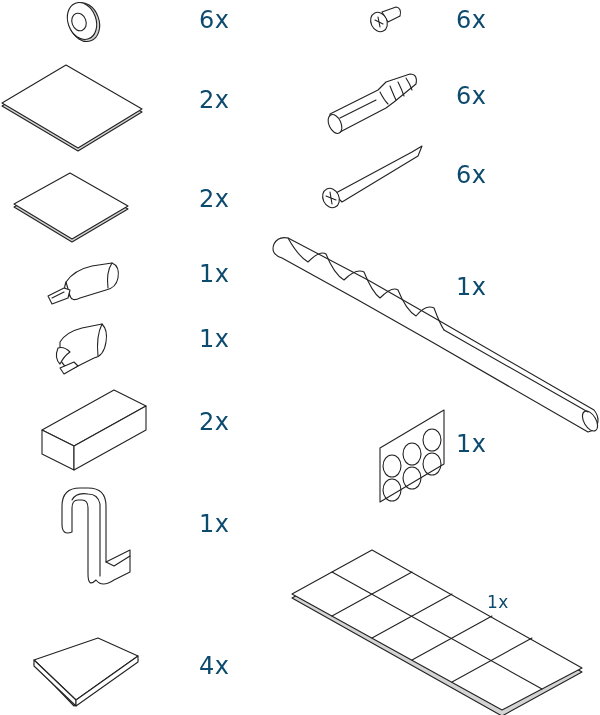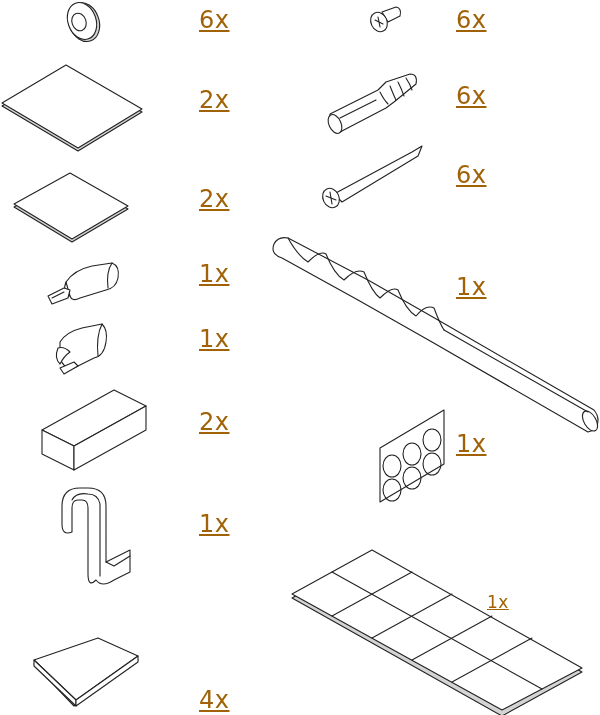--- a/index.html
+++ b/index.html
@@ -1,17 +1,17 @@
 <!DOCTYPE html>
 <html><head>
   <meta charset="utf-8">
   <style>
     html, body { margin: 0; padding: 0; background: #ffffff; }
     body { width: 600px; height: 715px; position: relative; overflow: hidden; font-family: "DejaVu Sans", sans-serif; }
-    .qty { position: absolute; color: #a16207; font-size: 24px; line-height: 1; letter-spacing: 0.5px; text-decoration: underline; }
+    .qty { position: absolute; color: #0c4a6e; font-size: 24px; line-height: 1; letter-spacing: 0.5px; }
     .qty.small { font-size: 17px; }
     svg { position: absolute; overflow: visible; }
     svg .s { fill: #ffffff; stroke: #222222; stroke-width: 1.1; stroke-linejoin: round; stroke-linecap: round; }
     svg .n { fill: none; stroke: #222222; stroke-width: 1.1; stroke-linejoin: round; stroke-linecap: round; }
     svg .g { fill: #d4d4d4; stroke: #222222; stroke-width: 1.1; stroke-linejoin: round; }
   </style>
 </head>
 <body>
 
 <svg style="left:58px;top:0;" width="50" height="46" viewBox="0 0 50 46">
@@ -63,21 +63,21 @@
   <path class="n" d="M48,78 L56,82 L72,72"></path>
 </svg>
 <div class="qty" style="left:199px;top:512px;">1x</div>
 
 <svg style="left:32px;top:638px;" width="110" height="70" viewBox="0 0 110 70">
   <polygon class="g" points="2,26 66,2 106,22 42,68"></polygon>
   <polygon class="s" points="2,22 66,0 106,18 44,62"></polygon>
   <polygon class="s" points="2,22 44,62 44,68 2,28"></polygon>
   <polygon class="s" points="44,62 106,18 106,24 44,68"></polygon>
 </svg>
-<div class="qty" style="left:199px;top:688px;">4x</div>
+<div class="qty" style="left:199px;top:654px;">4x</div>
 
 <svg style="left:368px;top:4px;" width="36" height="32" viewBox="0 0 36 32">
   <path class="s" d="M14,8 L28,3 Q34,4 32,12 L20,18 Z"></path>
   <ellipse class="s" cx="11" cy="18" rx="8" ry="10" transform="rotate(-25 11 18)"></ellipse>
   <path class="n" d="M7,16 L15,20 M10,13 L12,23"></path>
 </svg>
 <div class="qty" style="left:456px;top:8px;">6x</div>
 
 <svg style="left:326px;top:70px;" width="94" height="66" viewBox="0 0 94 66">
   <path class="s" d="M4,44 L52,20 L60,12 L84,4 Q92,4 90,14 L68,32 L60,38 L14,62 Q2,64 4,44 Z"></path>

